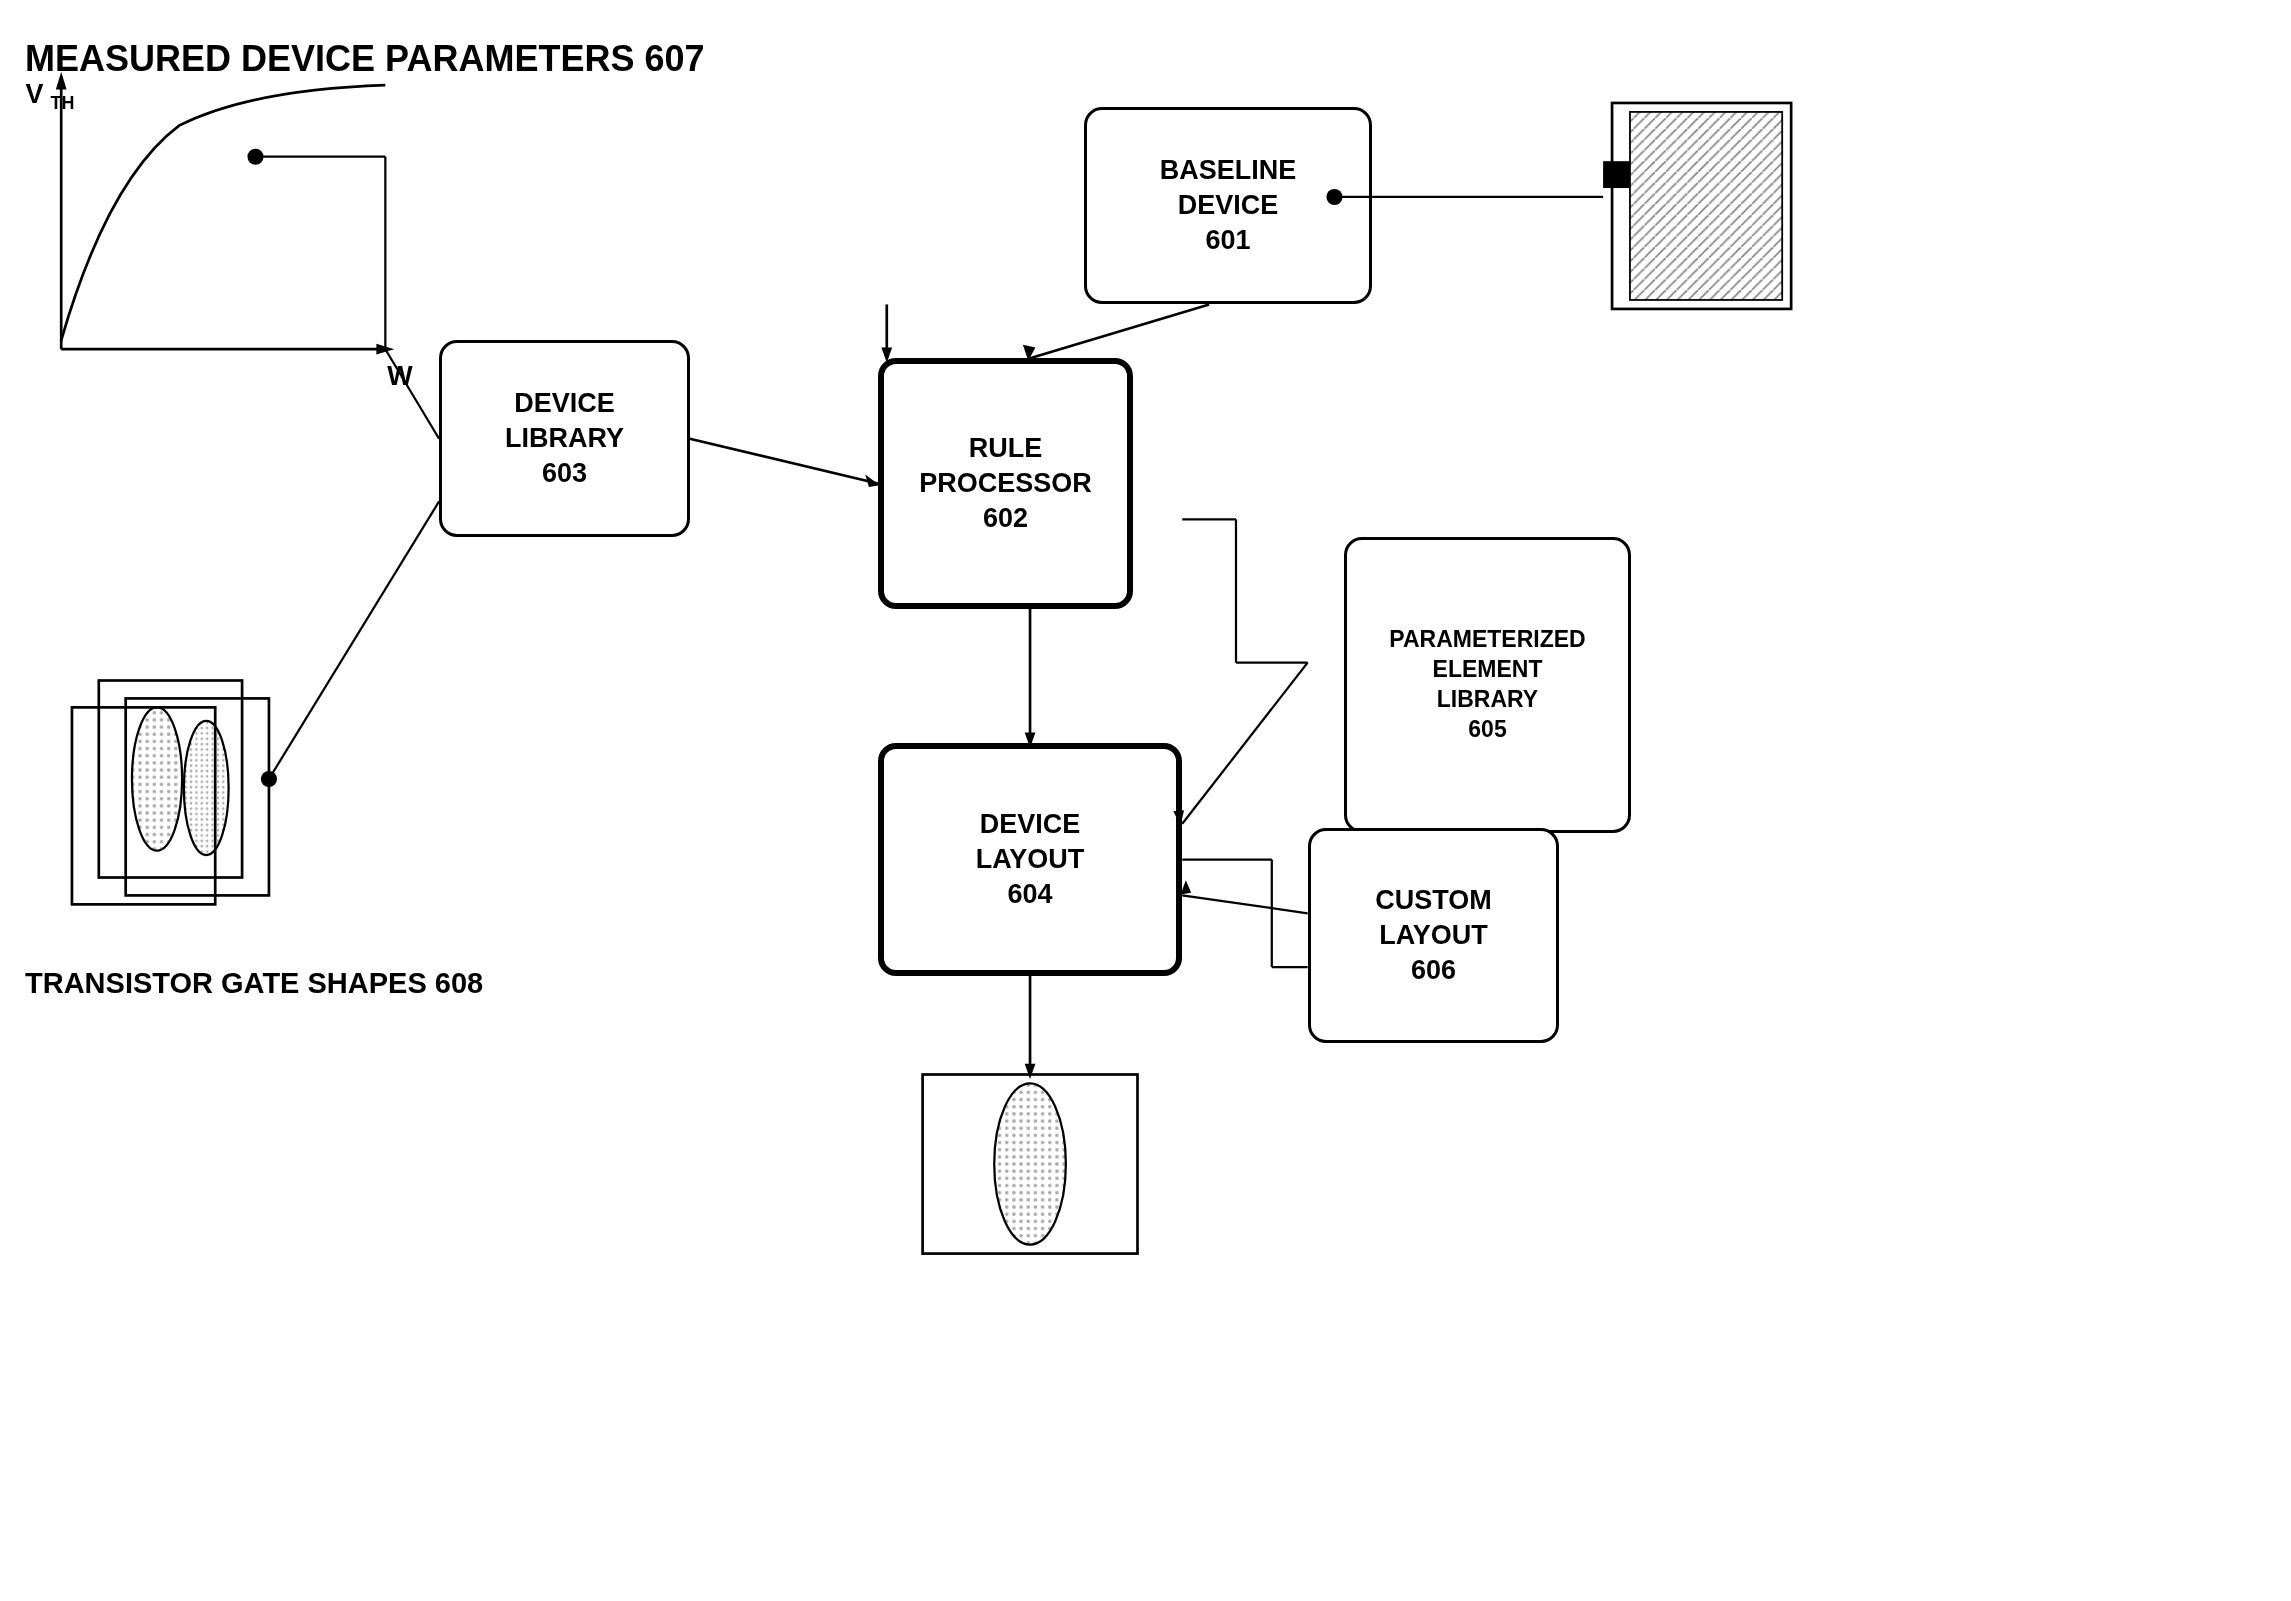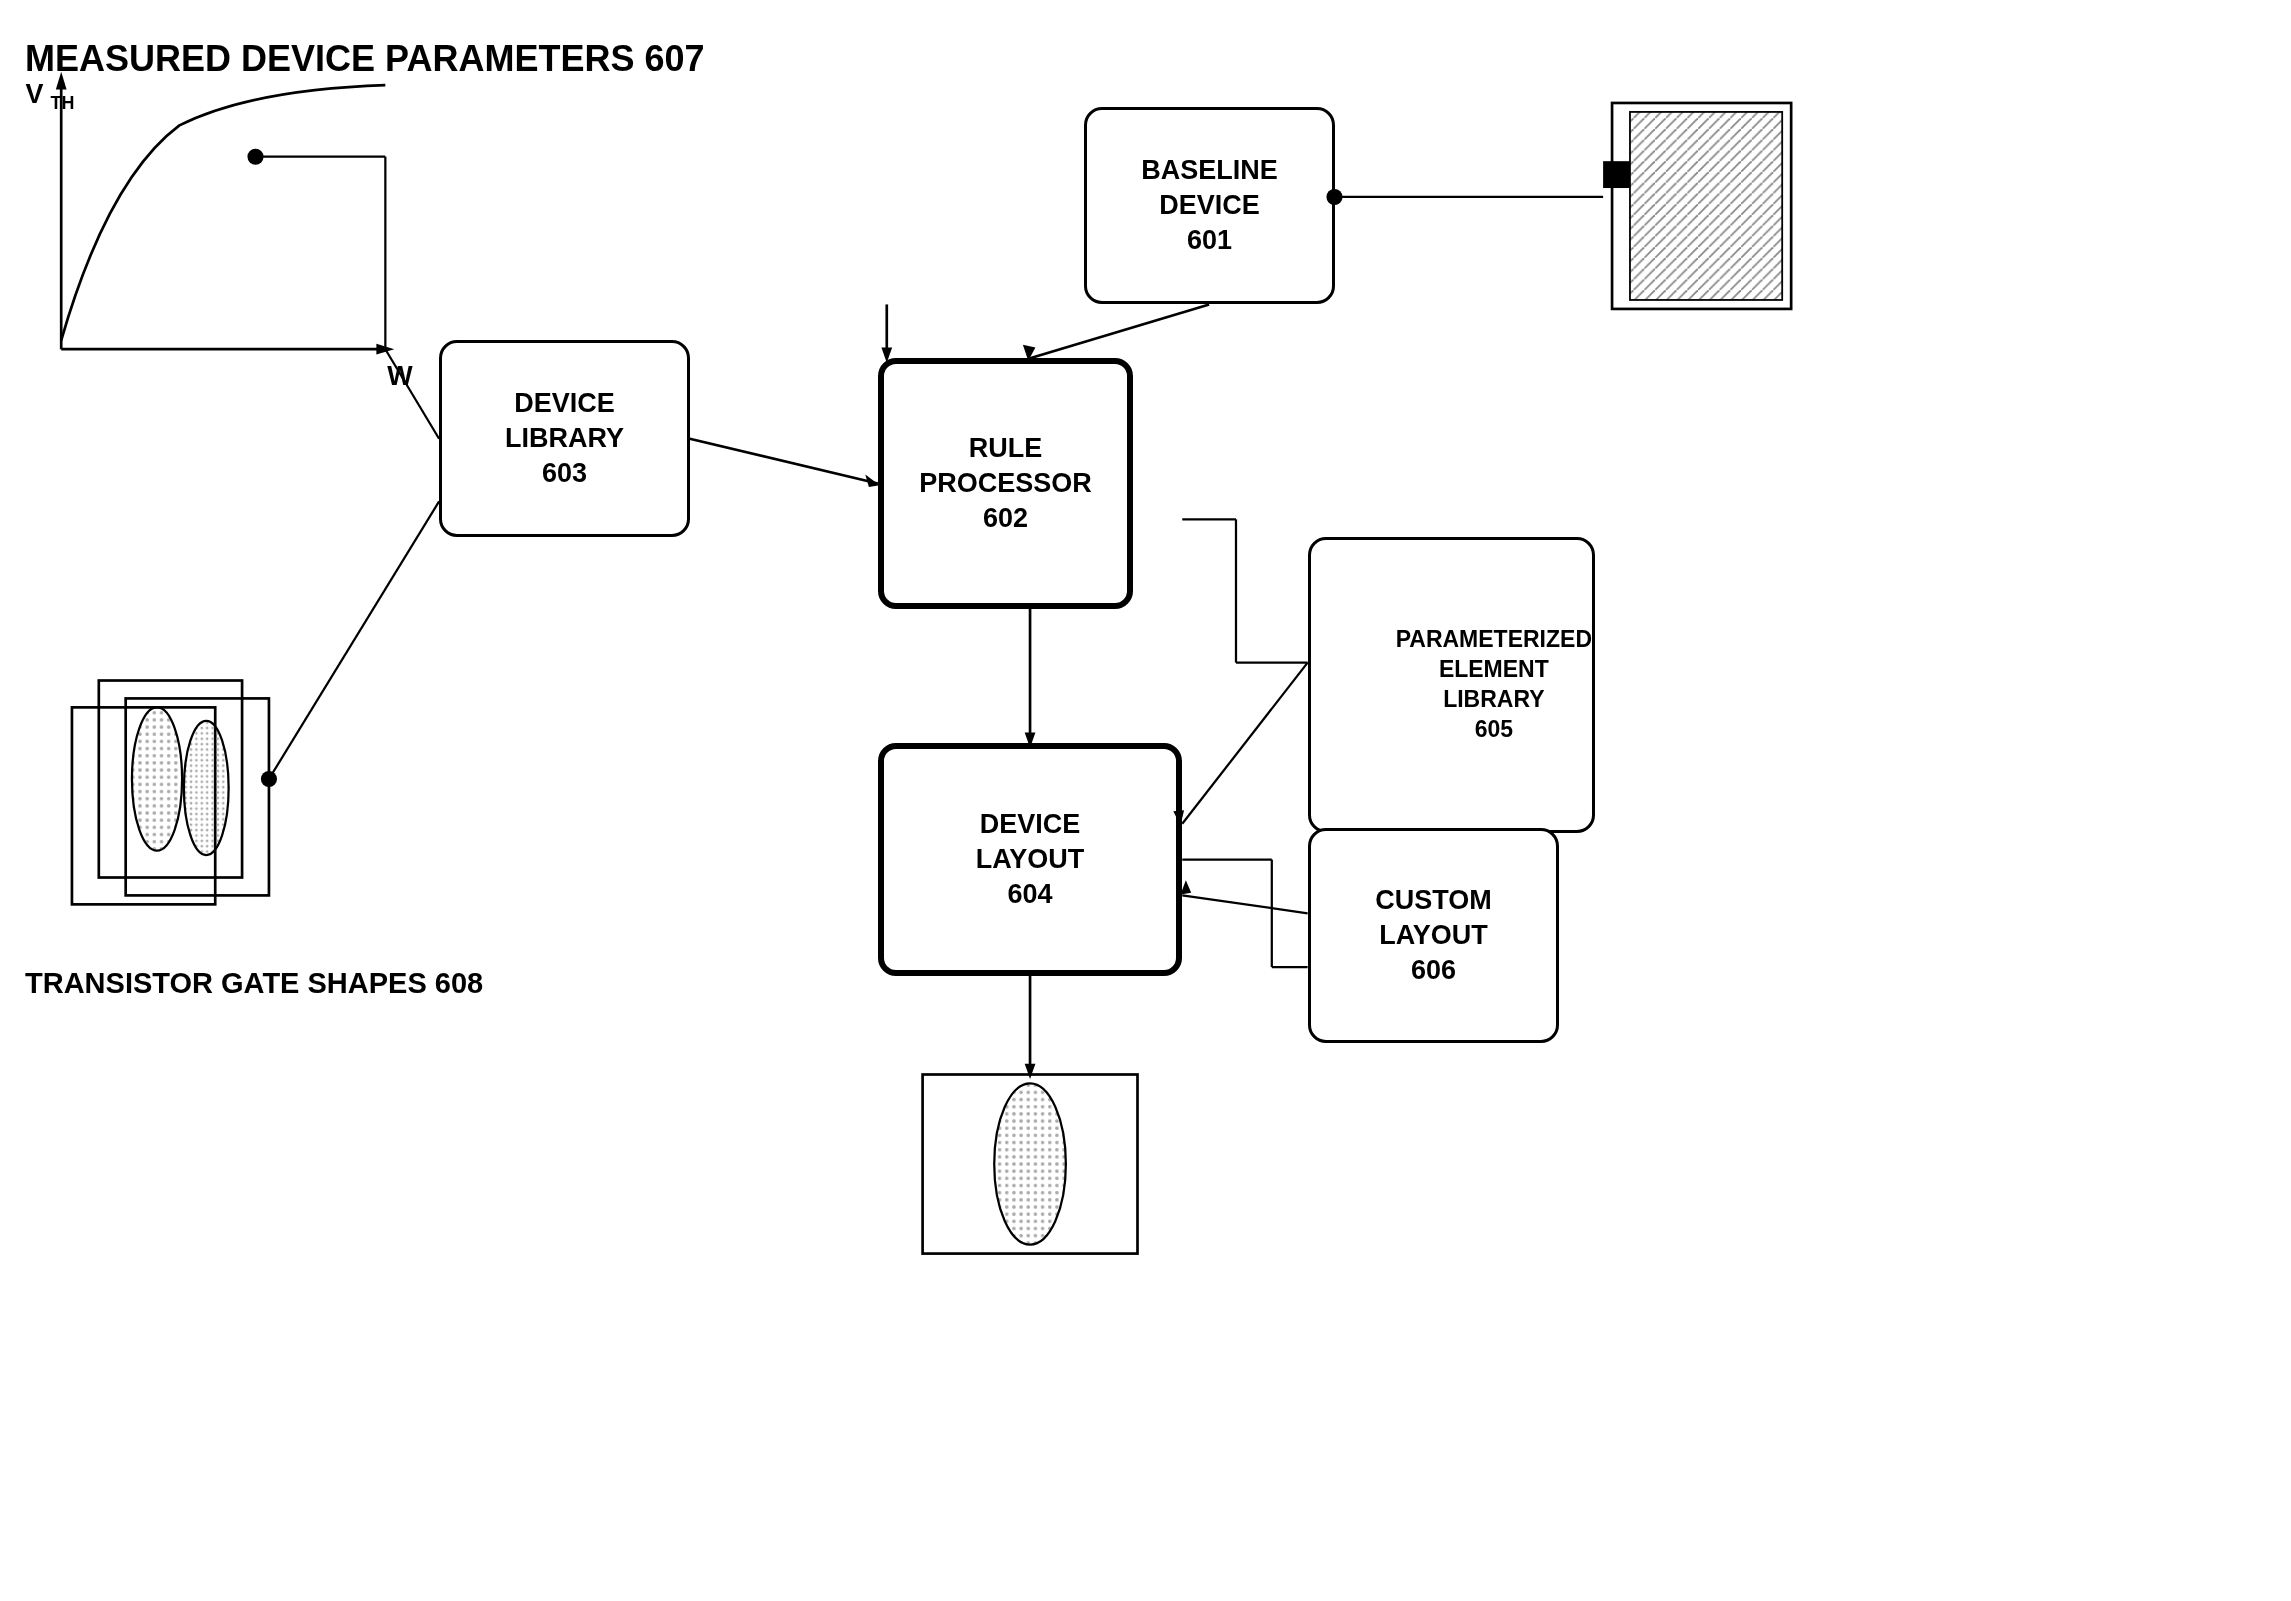--- a/index.html
+++ b/index.html
@@ -109,33 +109,33 @@
       </pattern>
       <pattern id="hatch" x="0" y="0" width="12" height="12" patternUnits="userSpaceOnUse">
         <line x1="0" y1="12" x2="12" y2="0" stroke="#888" stroke-width="2"></line>
       </pattern>
     </defs>
   </svg>
 
   <div class="label" style="top: 967px; left: 25px; font-size: 29px; font-weight: bold;">TRANSISTOR GATE SHAPES 608</div>
 
 
-  <div class="box" style="left: 1084px; top: 107px; width: 251px; height: 197px; border-radius: 18px;">
+  <div class="box" style="left: 1084px; top: 107px; width: 288px; height: 197px; border-radius: 18px;">
     <span>BASELINE<br>DEVICE<br>601</span>
   </div>
 
   <div class="box box-thick" style="left: 878px; top: 358px; width: 255px; height: 251px; border-radius: 18px;">
     <span>RULE<br>PROCESSOR<br>602</span>
   </div>
 
   <div class="box box-thick" style="left: 878px; top: 743px; width: 304px; height: 233px; border-radius: 18px;">
     <span>DEVICE<br>LAYOUT<br>604</span>
   </div>
 
-  <div class="box" style="left: 1308px; top: 537px; width: 287px; height: 296px; border-radius: 18px; justify-content: flex-end;">
+  <div class="box" style="left: 1344px; top: 537px; width: 287px; height: 296px; border-radius: 18px;">
     <span style="font-size:23px;">PARAMETERIZED<br>ELEMENT<br>LIBRARY<br>605</span>
   </div>
 
   <div class="box" style="left: 1308px; top: 828px; width: 251px; height: 215px; border-radius: 18px;">
     <span>CUSTOM<br>LAYOUT<br>606</span>
   </div>
 
   <svg class="svg-overlay" style="z-index:2;" viewBox="0 0 2559 1788" width="2292" height="1601">
 
     <rect x="1800" y="115" width="200" height="230" fill="none" stroke="#000" stroke-width="3"></rect>

